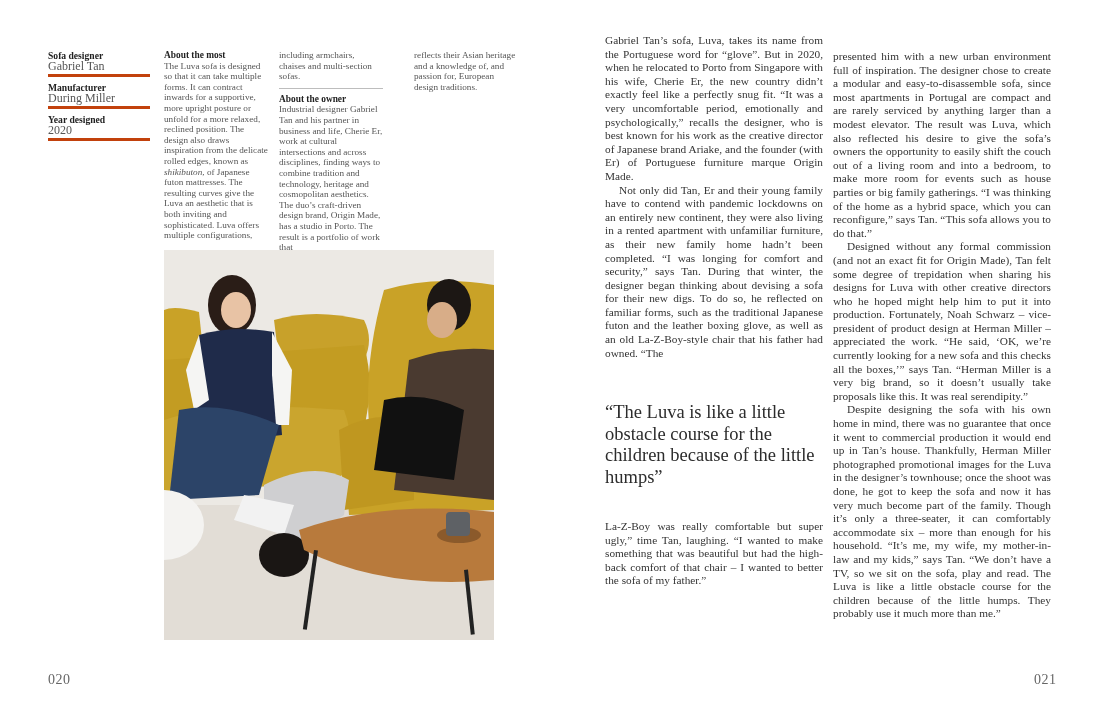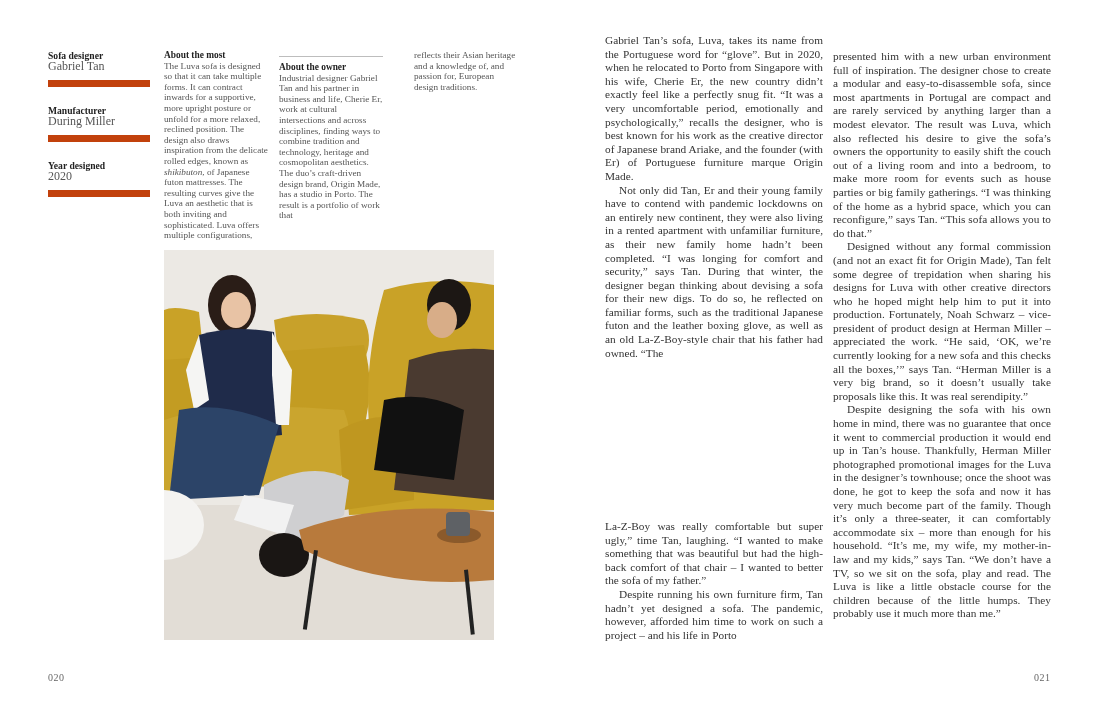--- a/index.html
+++ b/index.html
@@ -4,36 +4,36 @@
 <style>
   html, body { margin:0; padding:0; }
   body { width:1100px; height:718px; background:#ffffff; position:relative; overflow:hidden;
          font-family:"Liberation Serif","DejaVu Serif",serif; color:#2b2b2b; }
   .page { position:absolute; top:0; height:718px; }
   #left-page { left:0; width:550px; }
   #right-page { left:550px; width:550px; }
 
   
   .facts { position:absolute; left:48px; top:50px; width:102px; }
-  .fact { border-bottom:7px solid #c2410c; padding-bottom:8px; margin-bottom:18px; }
+  .fact { border-bottom:3px solid #c2410c; padding-bottom:2px; margin-bottom:5px; }
   .fact-label { font-size:9.6px; font-weight:bold; line-height:11px; color:#222; }
   .fact-value { font-size:12px; line-height:11px; color:#555; }
 
   .sidecol { position:absolute; top:50px; width:104px; font-size:9.2px; line-height:10.6px; color:#555; }
   .sidecol .h { font-weight:bold; color:#222; font-size:9.4px; }
   .sidecol .rule { border-bottom:1px solid #bdbdbd; margin:6px 0 5px 0; }
   #col-about-sofa { left:164px; }
   #col-about-owner { left:279px; }
   #col-owner-cont { left:393px;margin-left:21px; }
   em { font-style:italic; }
 
   
   #photo { position:absolute; left:164px; top:250px; width:330px; height:390px; overflow:hidden; background:#ece9e4; }
 
-  .folio { position:absolute; top:672px; font-size:10px; color:#666; letter-spacing:0.5px; }
+  .folio { position:absolute; top:672px; font-size:14px; color:#666; letter-spacing:0.5px; }
   #folio-left { left:48px; }
   #folio-right { left:484px; }
 
   
   .col { position:absolute; width:218px; font-size:11.3px; line-height:13.6px; color:#333; text-align:justify; }
   .col p { margin:0; text-indent:0; }
   .col p.ind { text-indent:14px; }
   #rcol1 { left:55px; top:34px; }
   #rcol2 { left:283px; top:50px; }
   #pullquote { position:absolute; left:55px; top:402px; width:220px; font-size:18.5px; line-height:21.5px; color:#2c2c2c; }
@@ -57,20 +57,21 @@
       <div class="fact-value">2020</div>
     </div>
   </div>
 
   <div class="sidecol" id="col-about-sofa">
     <div class="h">About the most</div>
     <div><span>The Luva sofa is designed so that it can take multiple forms. It can contract inwards for a supportive, more upright posture or unfold for a more relaxed, reclined position. The design also draws inspiration from the delicate rolled edges, known as </span><em>shikibuton</em><span>, of Japanese futon mattresses. The resulting curves give the Luva an aesthetic that is both inviting and sophisticated. Luva offers multiple configurations,</span></div>
   </div>
 
   <div class="sidecol" id="col-about-owner">
+    <div>including armchairs, chaises and multi-section sofas.</div>
     <div class="rule"></div>
     <div class="h">About the owner</div>
     <div>Industrial designer Gabriel Tan and his partner in business and life, Cherie Er, work at cultural intersections and across disciplines, finding ways to combine tradition and technology, heritage and cosmopolitan aesthetics. The duo’s craft-driven design brand, Origin Made, has a studio in Porto. The result is a portfolio of work that</div>
   </div>
 
   <div class="sidecol" id="col-owner-cont">
     <div>reflects their Asian heritage and a knowledge of, and passion for, European design traditions.</div>
   </div>
 
   <div id="photo">
@@ -114,24 +115,24 @@
 
   <div class="folio" id="folio-left">020</div>
 </div>
 
 <div class="page" id="right-page">
   <div class="col" id="rcol1">
     <p>Gabriel Tan’s sofa, Luva, takes its name from the Portuguese word for “glove”. But in 2020, when he relocated to Porto from Singapore with his wife, Cherie Er, the new country didn’t exactly feel like a perfectly snug fit. “It was a very uncomfortable period, emotionally and psychologically,” recalls the designer, who is best known for his work as the creative director of Japanese brand Ariake, and the founder (with Er) of Portuguese furniture marque Origin Made.</p>
     <p class="ind">Not only did Tan, Er and their young family have to contend with pandemic lockdowns on an entirely new continent, they were also living in a rented apartment with unfamiliar furniture, as their new family home hadn’t been completed. “I was longing for comfort and security,” says Tan. During that winter, the designer began thinking about devising a sofa for their new digs. To do so, he reflected on familiar forms, such as the traditional Japanese futon and the leather boxing glove, as well as an old La-Z-Boy-style chair that his father had owned. “The</p>
   </div>
 
+  <div id="pullquote">“The Luva is like a little obstacle course for the children because of the little humps”</div>
 
   <div class="col" id="rcol1b">
     <p>La-Z-Boy was really comfortable but super ugly,” time Tan, laughing. “I wanted to make something that was beautiful but had the high-back comfort of that chair – I wanted to better the sofa of my father.”</p>
-    <p class="ind">Despite running his own furniture firm, Tan hadn’t yet designed a sofa. The pandemic, however, afforded him time to work on such a project – and his life in Porto</p>
   </div>
 
   <div class="col" id="rcol2">
     <p>presented him with a new urban environment full of inspiration. The designer chose to create a modular and easy-to-disassemble sofa, since most apartments in Portugal are compact and are rarely serviced by anything larger than a modest elevator. The result was Luva, which also reflected his desire to give the sofa’s owners the opportunity to easily shift the couch out of a living room and into a bedroom, to make more room for events such as house parties or big family gatherings. “I was thinking of the home as a hybrid space, which you can reconfigure,” says Tan. “This sofa allows you to do that.”</p>
     <p class="ind">Designed without any formal commission (and not an exact fit for Origin Made), Tan felt some degree of trepidation when sharing his designs for Luva with other creative directors who he hoped might help him to put it into production. Fortunately, Noah Schwarz – vice-president of product design at Herman Miller – appreciated the work. “He said, ‘OK, we’re currently looking for a new sofa and this checks all the boxes,’” says Tan. “Herman Miller is a very big brand, so it doesn’t usually take proposals like this. It was real serendipity.”</p>
     <p class="ind">Despite designing the sofa with his own home in mind, there was no guarantee that once it went to commercial production it would end up in Tan’s house. Thankfully, Herman Miller photographed promotional images for the Luva in the designer’s townhouse; once the shoot was done, he got to keep the sofa and now it has very much become part of the family. Though it’s only a three-seater, it can comfortably accommodate six – more than enough for his household. “It’s me, my wife, my mother-in-law and my kids,” says Tan. “We don’t have a TV, so we sit on the sofa, play and read. The Luva is like a little obstacle course for the children because of the little humps. They probably use it much more than me.”</p>
   </div>
 
   <div class="folio" id="folio-right">021</div>
 </div>

